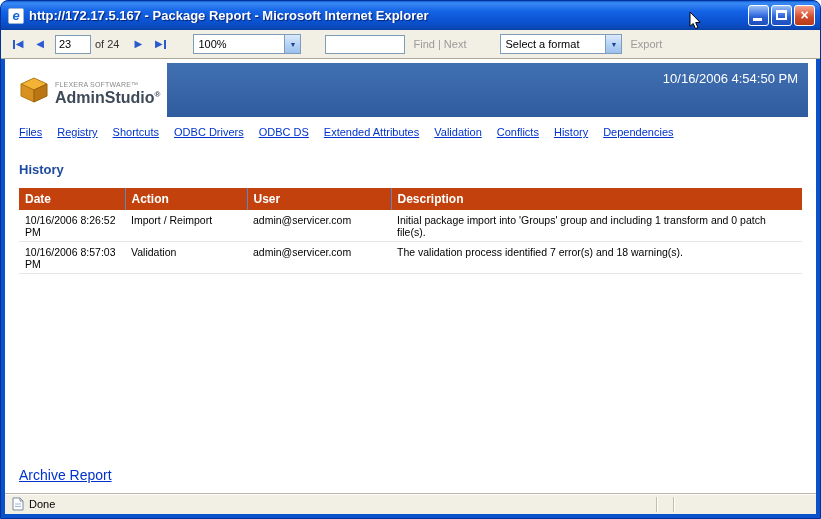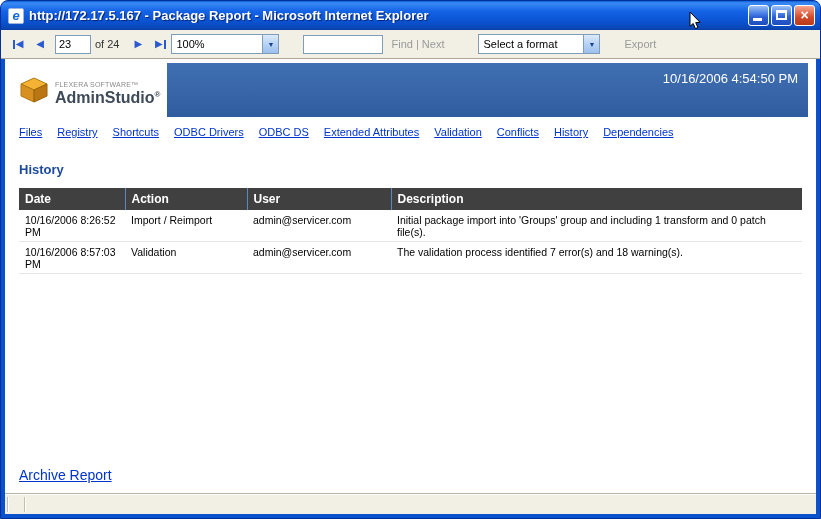--- a/index.html
+++ b/index.html
@@ -33,26 +33,26 @@
     background: transparent; border: none; cursor: pointer; color: #2a5ad0; }
   .tb-bar { width: 2px; height: 9px; background: #2a5ad0; }
   .tb-tri { font-size: 10px; line-height: 1; color: #2a5ad0; }
   .page-input { width: 36px; height: 19px; border: 1px solid #7f9db9; font-size: 11px; padding: 1px 3px; margin: 0 4px; }
   .of-label { margin-right: 8px; white-space: nowrap; }
   .combo { height: 20px; border: 1px solid #7f9db9; background: #fff; display: flex; align-items: center; cursor: pointer; }
   .combo-text { flex: 1; padding: 0 4px; font-size: 11px; white-space: nowrap; overflow: hidden; color: #000; }
   .combo-btn { width: 16px; height: 100%; border-left: 1px solid #7f9db9;
     background: linear-gradient(180deg,#dceafb,#b7d3f5 50%,#9cc0ee); display: flex; align-items: center; justify-content: center; }
   .combo-arrow { font-size: 7px; color: #1b3f91; line-height: 1; }
-  .combo.zoom { width: 108px; }
+  .combo.zoom { width: 108px; margin-left: 22px; }
   .search-input { width: 80px; height: 19px; border: 1px solid #7f9db9; margin-left: 24px; font-size: 11px; padding: 1px 3px; }
   .find-next { margin-left: 8px; color: #9a9a9a; white-space: nowrap; }
   .find-next a { color: #9a9a9a; text-decoration: none; cursor: default; text-align: center; }
   .combo.format { width: 122px; margin-left: 34px; }
-  .export-label { margin-left: 24px; color: #9a9a9a; }
+  .export-label { margin-left: 8px; color: #9a9a9a; }
 
   
   .content { position: absolute; top: 58px; left: 4px; right: 4px; bottom: 25px; background: #fff; overflow: hidden; }
 
   .report-header { position: relative; margin: 4px 8px 0; height: 54px;
     background: linear-gradient(180deg,#4170b2 0%,#2f5c9f 100%); display: flex; }
   .logo-box { width: 154px; background: #fff; display: flex; align-items: center; gap: 6px; padding: 4px 6px; flex: 0 0 auto; }
   .logo-text { line-height: 1.1; margin-top: 8px; }
   .brand-top { font-size: 7px; color: #8a8a8a; letter-spacing: .2px; white-space: nowrap; }
   .brand-main { font-size: 16px; font-weight: bold; color: #3e4a58; white-space: nowrap; }
@@ -61,21 +61,21 @@
   .report-title { font-size: 19px; font-weight: bold; letter-spacing: .2px; }
   .report-subtitle { font-size: 11px; margin-top: 7px; }
   .report-datetime { position: absolute; top: 8px; right: 10px; color: #fff; font-size: 13px; }
 
   .nav-links { margin: 9px 8px 0 14px; display: flex; gap: 15px; }
   .nav-link { font-size: 11px; color: #0033cc; text-decoration: underline; white-space: nowrap; cursor: pointer; }
 
   .history-heading { margin: 24px 0 11px 14px; font-size: 13px; font-weight: bold; color: #1c4a9e; }
 
   .history-table { margin: 0 14px; width: calc(100% - 28px); border-collapse: collapse; }
-  .history-table th { background: #404040; color: #fff; text-align: left; font-size: 12px; font-weight: bold;
+  .history-table th { background: #c2410c; color: #fff; text-align: left; font-size: 12px; font-weight: bold;
     padding: 4px 6px; border-right: 1px solid #5c86c4; }
   .history-table th:last-child { border-right: none; }
   .history-table td { font-size: 10.5px; color: #000; padding: 4px 6px 3px; border-bottom: 1px solid #e6e6e6; vertical-align: top; }
   .col-date { width: 106px; } .col-action { width: 122px; } .col-user { width: 144px; }
 
   .archive-link { position: absolute; left: 14px; bottom: 10px; font-size: 14px; color: #0033cc;
     text-decoration: underline; cursor: pointer; }
 
   
   .statusbar { position: absolute; left: 4px; right: 4px; bottom: 4px; height: 21px; background: #f2efe4;
@@ -206,20 +206,29 @@
           <td>admin@servicer.com</td>
           <td>The validation process identified 7 error(s) and 18 warning(s).</td>
         </tr>
       </tbody>
     </table>
 
     <a class="archive-link">Archive Report</a>
   </div>
 
   <div class="statusbar">
+    <div class="sb-left">
+      <svg width="12" height="14" viewBox="0 0 12 14">
+        <path d="M1,1 h7 l3,3 v9 h-10 z" fill="#fff" stroke="#7a8aa0" stroke-width="1"></path>
+        <path d="M8,1 v3 h3" fill="none" stroke="#7a8aa0" stroke-width="1"></path>
+        <line x1="3" y1="7" x2="9" y2="7" stroke="#9db6d8" stroke-width="1"></line>
+        <line x1="3" y1="9.5" x2="9" y2="9.5" stroke="#9db6d8" stroke-width="1"></line>
+      </svg>
+      <span>Done</span>
+    </div>
     <div class="sb-sep"></div>
     <div class="sb-gap"></div>
     <div class="sb-sep"></div>
     <div class="sb-right">
       <svg width="14" height="14" viewBox="0 0 14 14">
         <circle cx="7" cy="7" r="6" fill="#d5e6f8" stroke="#2a5ad0" stroke-width="1"></circle>
         <ellipse cx="7" cy="7" rx="2.8" ry="6" fill="none" stroke="#2a5ad0" stroke-width="0.8"></ellipse>
         <line x1="1" y1="7" x2="13" y2="7" stroke="#2a5ad0" stroke-width="0.8"></line>
         <line x1="2" y1="4" x2="12" y2="4" stroke="#2a5ad0" stroke-width="0.8"></line>
         <line x1="2" y1="10" x2="12" y2="10" stroke="#2a5ad0" stroke-width="0.8"></line>

